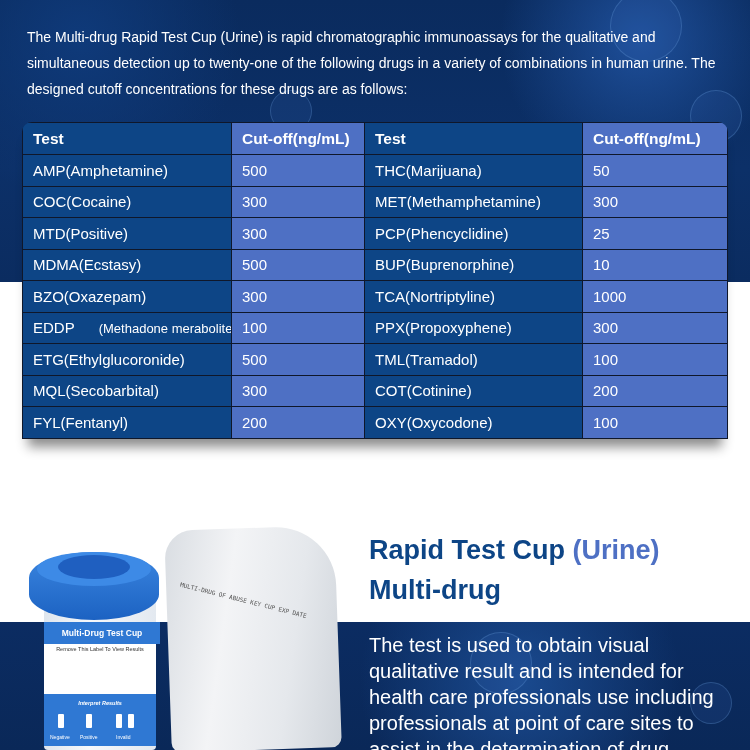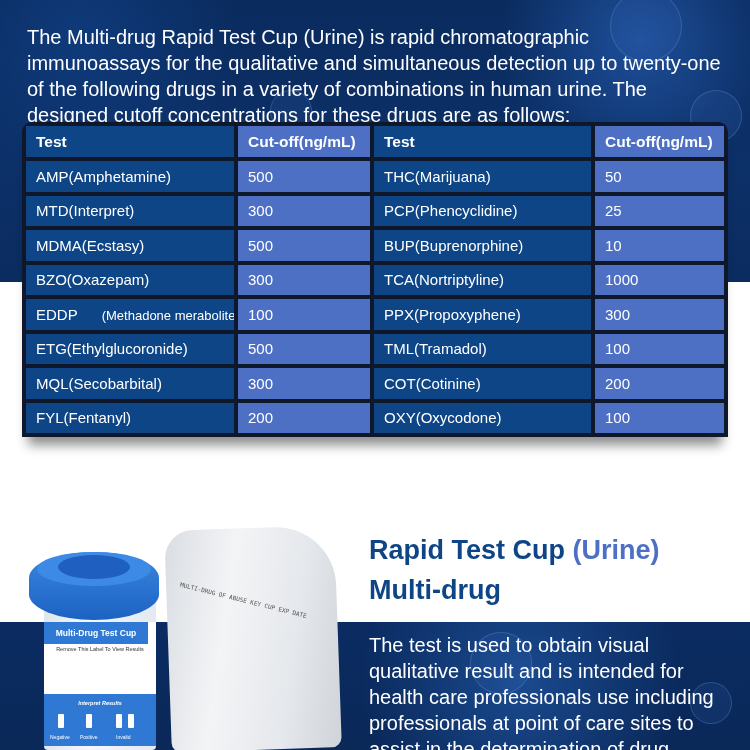--- a/index.html
+++ b/index.html
@@ -2,43 +2,43 @@
 <html><head>
 <meta charset="utf-8">
 <style>
   html, body { margin:0; padding:0; }
   body { width:750px; height:750px; position:relative; overflow:hidden; background:#ffffff; font-family:"Liberation Sans", sans-serif; }
   .top-bg { position:absolute; left:0; top:0; width:750px; height:282px;
     background: radial-gradient(circle at 640px 40px, #1e4f9a 0%, rgba(20,60,130,0) 140px),
                 radial-gradient(circle at 80px 40px, #0f3a7a 0%, rgba(10,40,90,0) 160px),
                 linear-gradient(180deg, #0a2b5e 0%, #0c3068 60%, #0b2c60 100%); }
   .mol { position:absolute; border-radius:50%; border:1px solid rgba(120,170,230,0.25); background:rgba(60,110,190,0.15); }
-  .intro { position:absolute; left:27px; top:24px; width:700px; color:#ffffff; font-size:20px; line-height:26px; }
+  .intro { position:absolute; left:27px; top:24px; width:700px; color:#ffffff; font-size:14px; line-height:26px; }
   .table-wrap { position:absolute; left:22px; top:122px; width:706px; border-radius:10px 10px 0 0; overflow:hidden;
     box-shadow: 0 14px 12px -6px rgba(0,0,0,0.45); }
   table { border-collapse:collapse; width:706px; table-layout:fixed; }
-  td, th { border:4px solid #0f172a; height:30.5px; padding:0 0 0 10px; color:#ffffff; font-size:15px; text-align:left; white-space:nowrap; overflow:hidden; }
+  td, th { border:1px solid #0f172a; height:30.5px; padding:0 0 0 10px; color:#ffffff; font-size:15px; text-align:left; white-space:nowrap; overflow:hidden; }
   th { font-weight:bold; font-size:15.5px; height:31px; }
   .c1 { background:#0d4586; width:198px; }
   .c2 { background:#4e70c4; width:122px; }
   .c3 { background:#0d4586; width:207px; }
   .c4 { background:#4e70c4; }
   .small { font-size:13px;padding-left:24px; }
   .bottom-bg { position:absolute; left:0; top:622px; width:750px; height:128px;
     background: radial-gradient(circle at 520px 60px, #1a4a8f 0%, rgba(20,60,130,0) 160px), linear-gradient(180deg,#0b2c62 0%, #0a2858 100%); }
   .headline { position:absolute; left:369px; top:530px; color:#0d4586; font-weight:bold; font-size:27px; line-height:40px; }
   .headline .accent { color:#4e70c4; }
   .desc { position:absolute; left:369px; top:632px; width:370px; color:#ffffff; font-size:20px; line-height:26px; }
   
   .cup-body { position:absolute; left:44px; top:600px; width:112px; height:150px; background:linear-gradient(90deg,#dfe6ee,#f6f8fb 40%,#e3e9f0); border-radius:4px; }
   .cup-lid { position:absolute; left:29px; top:552px; width:130px; height:68px; background:linear-gradient(180deg,#3b86e0,#1c62c2); border-radius:50% / 38%; }
   .cup-lid-top { position:absolute; left:37px; top:552px; width:114px; height:34px; background:#3d8ae6; border-radius:50%; }
   .cup-lid-hole { position:absolute; left:58px; top:555px; width:72px; height:24px; background:#1f5fc0; border-radius:50%; }
   .label { position:absolute; left:44px; top:622px; width:112px; height:124px; background:#ffffff; }
-  .label-band { position:absolute; left:0; top:0; width:104px; height:22px; background:#2f78d3; color:#fff; font-size:8.5px; font-weight:bold; text-align:center; line-height:22px; }
+  .label-band { position:absolute; left:0; top:0; width:116px; height:22px; background:#2f78d3; color:#fff; font-size:8.5px; font-weight:bold; text-align:center; line-height:22px; }
   .label-mid { position:absolute; left:0; top:24px; width:112px; text-align:center; font-size:5.5px; color:#333; line-height:7px; }
   .label-low { position:absolute; left:0; top:72px; width:112px; height:52px; background:#2f78d3; }
   .label-low-title { position:absolute; left:0; top:6px; width:112px; text-align:center; font-size:5.5px; font-style:italic; font-weight:bold; color:#fff; }
   .label-low-cap { position:absolute; top:40px; font-size:5px; color:#fff; }
   .strip { position:absolute; top:20px; width:6px; height:14px; background:#fff; border-radius:1px; }
   .pouch { position:absolute; left:168px; top:528px; width:170px; height:222px; background:linear-gradient(100deg,#d9dde2 0%,#f3f4f6 35%,#e5e8ec 70%,#cfd4da 100%); border-radius:28px 60px 10px 10px; transform:rotate(-2deg); }
   .pouch-print { position:absolute; left:178px; top:600px; width:160px; font-family:"DejaVu Sans Mono", monospace; font-size:6px; color:#555; transform:rotate(14deg); line-height:7px; }
 </style>
 </head>
 <body>
@@ -62,21 +62,27 @@
       </tr>
     </thead>
     <tbody>
       <tr>
         <td class="c1">AMP(Amphetamine)</td>
         <td class="c2">500</td>
         <td class="c3">THC(Marijuana)</td>
         <td class="c4">50</td>
       </tr>
       <tr>
-        <td class="c1">MTD(Interpret)</td>
+        <td class="c1">COC(Cocaine)</td>
+        <td class="c2">300</td>
+        <td class="c3">MET(Methamphetamine)</td>
+        <td class="c4">300</td>
+      </tr>
+      <tr>
+        <td class="c1">MTD(Positive)</td>
         <td class="c2">300</td>
         <td class="c3">PCP(Phencyclidine)</td>
         <td class="c4">25</td>
       </tr>
       <tr>
         <td class="c1">MDMA(Ecstasy)</td>
         <td class="c2">500</td>
         <td class="c3">BUP(Buprenorphine)</td>
         <td class="c4">10</td>
       </tr>

